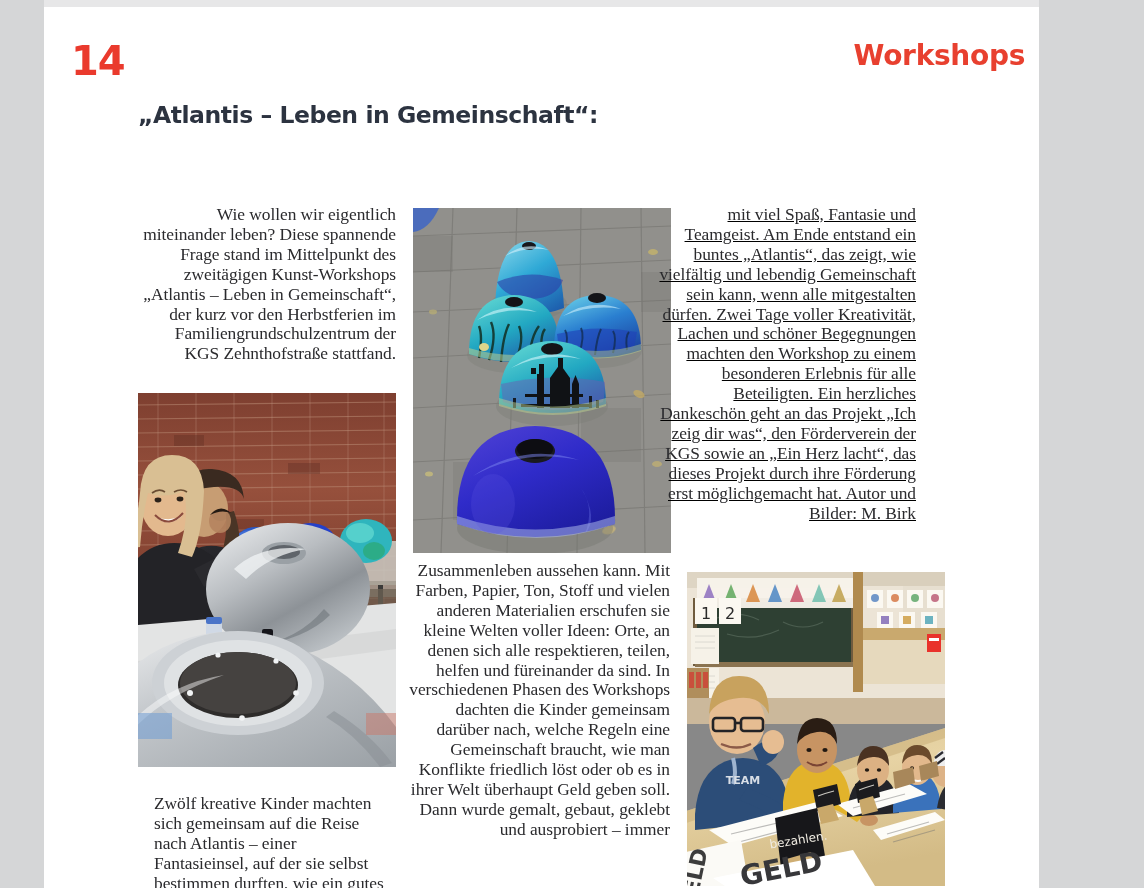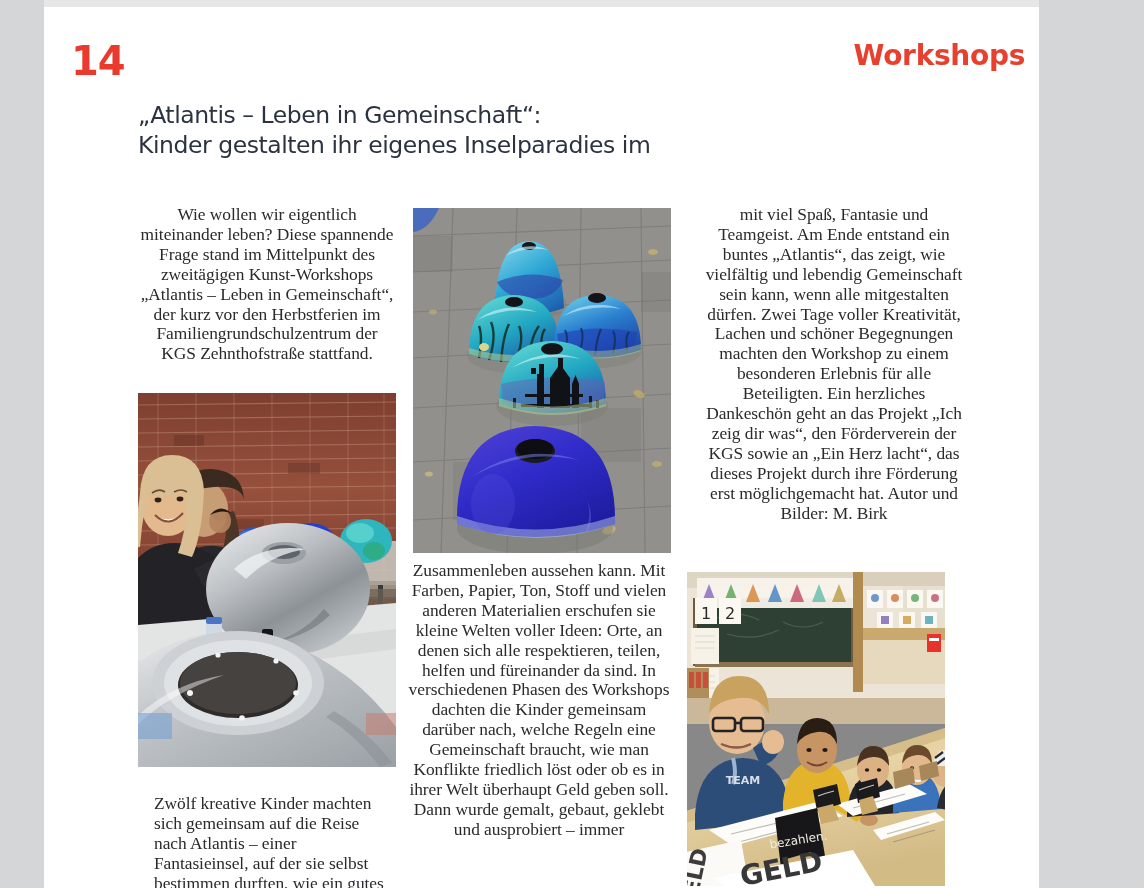--- a/index.html
+++ b/index.html
@@ -58,43 +58,43 @@
     line-height: 1;
   }
 
   
   #headline {
     position: absolute;
     left: 94px;
     top: 100px;
     width: 860px;
     font-family: "DejaVu Sans", sans-serif;
-    font-weight: normal;
+    font-weight: bold;
     font-size: 23.5px;
     line-height: 30px;
     color: #2c3340;
     letter-spacing: -0.45px;
   }
   #headline .hl-line { display: block; white-space: nowrap; }
 
   
   .col {
     position: absolute;
     top: 205px;
     width: 258px;
   }
   #col1 { left: 94px; }
-  #col3 { left: 661px; }
+  #col3 { left: 614px; text-decoration: underline; }
 
   .body-text {
     font-family: "Liberation Serif", serif;
     font-size: 17.4px;
     line-height: 19.9px;
     color: #2a2a2d;
-    text-align: center;
+    text-align: right;
     letter-spacing: -0.05px;
   }
 
   .caption {
     font-family: "Liberation Serif", serif;
     font-size: 17.4px;
     line-height: 19.9px;
     color: #2a2a2d;
     letter-spacing: -0.05px;
     margin: 16px;
@@ -120,21 +120,20 @@
 
 <div id="page">
 
   <div id="page-top-strip"></div>
 
   <div id="folio">14</div>
   <div id="section-label">Workshops</div>
 
   <div id="headline">
     <span class="hl-line">„Atlantis – Leben in Gemeinschaft“:</span>
-    <span class="hl-line">Kinder gestalten ihr eigenes Inselparadies im</span>
   </div>
 
   <div id="col1" class="col">
     <div class="body-text">Wie wollen wir eigentlich miteinander leben? Diese spannende Frage stand im Mittelpunkt des zweitägigen Kunst-Workshops „Atlantis – Leben in Gemeinschaft“, der kurz vor den Herbstferien im Familiengrundschulzentrum der KGS Zehnthofstraße stattfand.</div>
   </div>
 
   <div id="photo-kids-bowls" class="photo">
     <svg viewBox="0 0 258 374" preserveAspectRatio="none">
       <defs>
         <linearGradient id="brickGrad" x1="0" y1="0" x2="0" y2="1">

